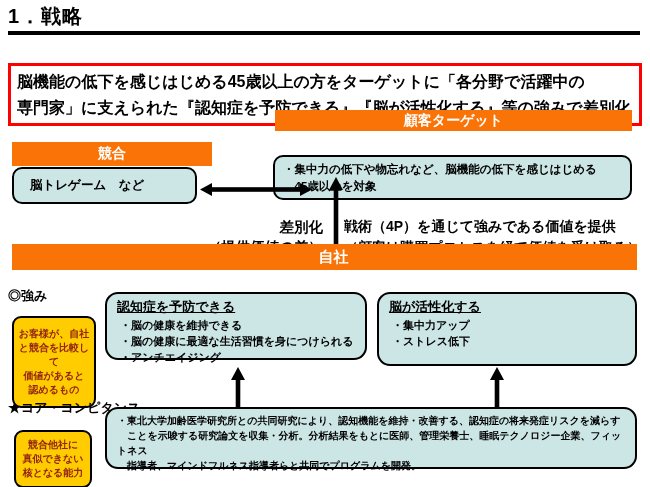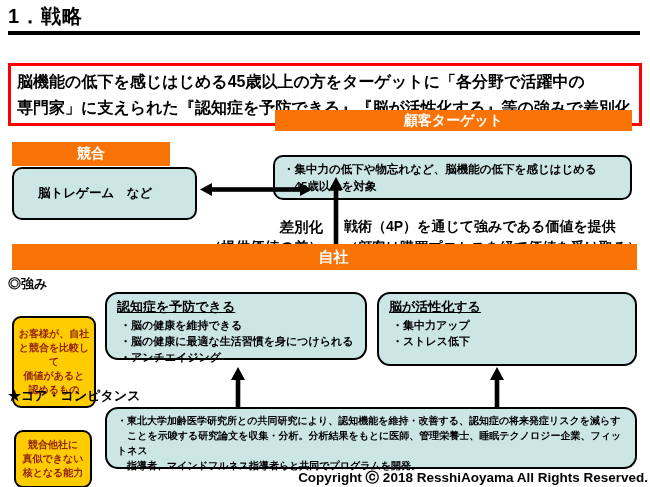--- a/index.html
+++ b/index.html
@@ -14,30 +14,30 @@
   .title-rule{left:8px;top:31px;width:632px;height:4px;background:#000;}
   .summary-box{
     left:8px;top:40px;width:634px;height:63px;border:3px solid #FF0000;
     padding:3px 6px;font-size:16px;line-height:1.62;
   }
   .hdr{
     background:#F97306;color:#fff;text-align:center;
     display:flex;align-items:center;justify-content:center;
   }
   .hdr-customer{left:275px;top:110px;width:357px;height:21px;font-size:14px;}
-  .hdr-competition{left:12px;top:142px;width:158px;height:24px;font-size:14px;}
+  .hdr-competition{left:12px;top:142px;width:200px;height:24px;font-size:14px;}
   .hdr-company{left:12px;top:244px;width:625px;height:26px;font-size:15px;padding-left:18px;}
   .bluebox{
     background:#CCE5E5;border:2px solid #000;border-radius:10px;
   }
   .customer-box{left:273px;top:132px;width:359px;height:45px;padding:4px 8px;font-size:11.5px;line-height:1.5;}
-  .competition-box{left:12px;top:167px;width:185px;height:53px;display:flex;align-items:center;padding-left:24px;font-size:12.5px;}
+  .competition-box{left:12px;top:167px;width:185px;height:37px;display:flex;align-items:center;padding-left:16px;font-size:12.5px;}
   .diff-label{left:183px;top:195px;width:140px;text-align:right;font-size:14.5px;line-height:1.35;}
   .tactics-label{left:344px;top:193px;width:306px;font-size:14px;line-height:1.5;}
-  .side-label{font-size:13px;}
+  .side-label{font-size:13px;margin-top:12px;}
   .lbl-strengths{left:8px;top:275px;}
   .lbl-core{left:8px;top:387px;}
   .yellowbox{
     background:#FFCC00;border:2px solid #000;border-radius:9px;color:#93260F;
     display:flex;align-items:center;justify-content:center;text-align:center;
     font-size:10px;line-height:1.42;
   }
   .strengths-def{left:12px;top:293px;width:84px;height:92px;}
   .core-def{left:14px;top:407px;width:78px;height:58px;}
   .valuebox{border-radius:13px;padding:4px 10px;}
@@ -116,15 +116,14 @@
   <div class="abs yellowbox core-def ml">競合他社に
 真似できない
 核となる能力</div>
 
   <div class="abs bluebox valuebox corebox">
     <div class="core-body ml">・東北大学加齢医学研究所との共同研究により、認知機能を維持・改善する、認知症の将来発症リスクを減らす
 　ことを示唆する研究論文を収集・分析。分析結果をもとに医師、管理栄養士、睡眠テクノロジー企業、フィットネス
 　指導者、マインドフルネス指導者らと共同でプログラムを開発。</div>
   </div>
 
-  <div class="abs copyright">Copyright ⓒ 2018 ResshiAoyama All Rights Reserved.</div>
 
 </div>
 
 </body></html>

